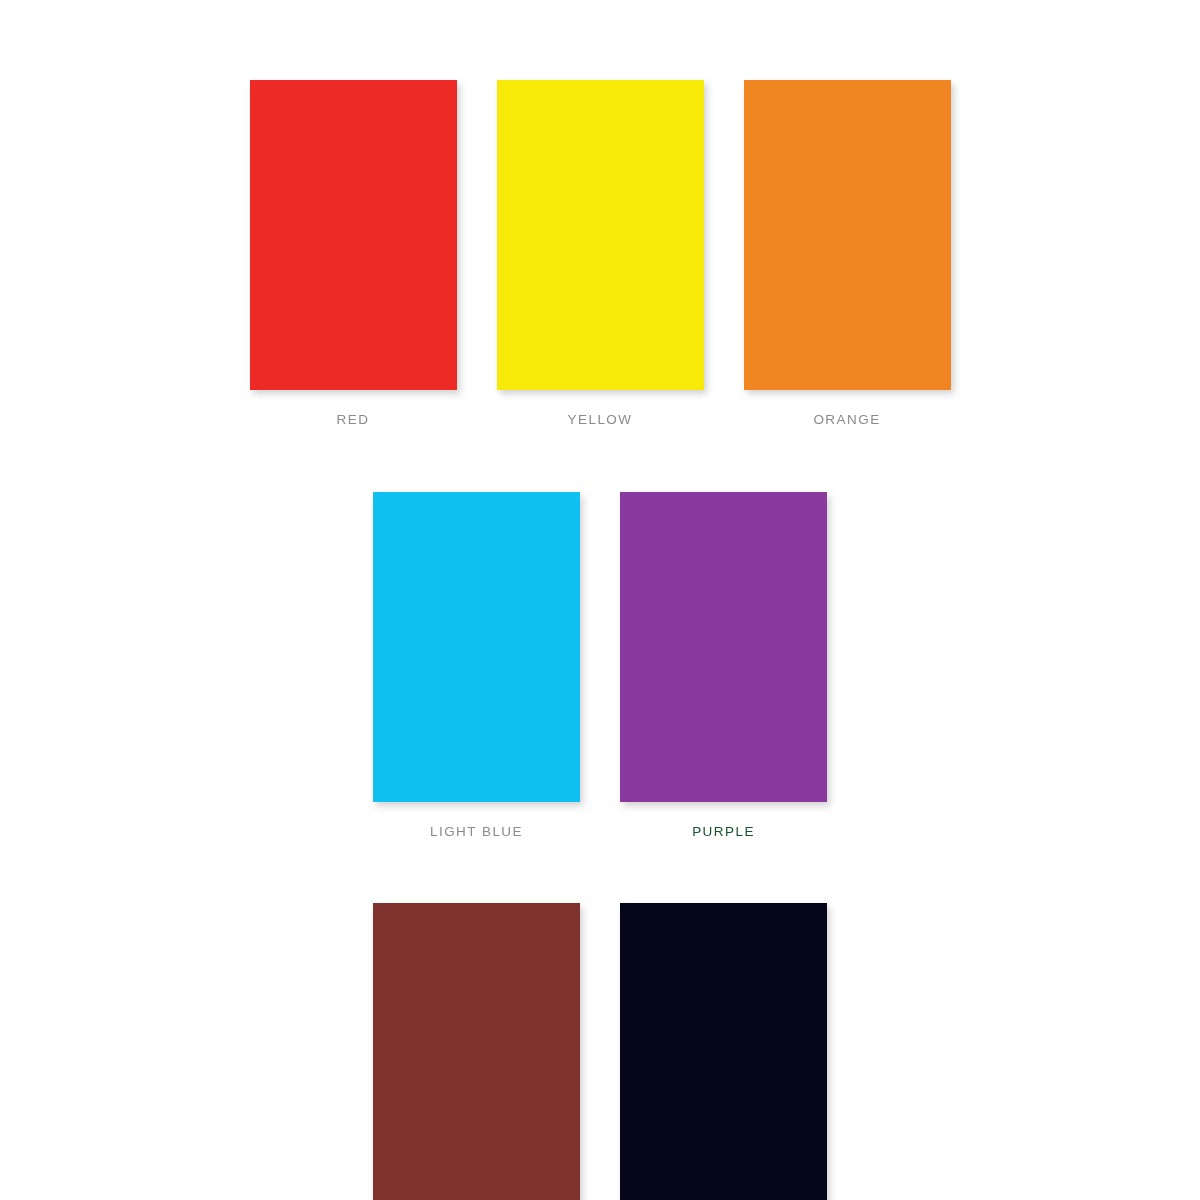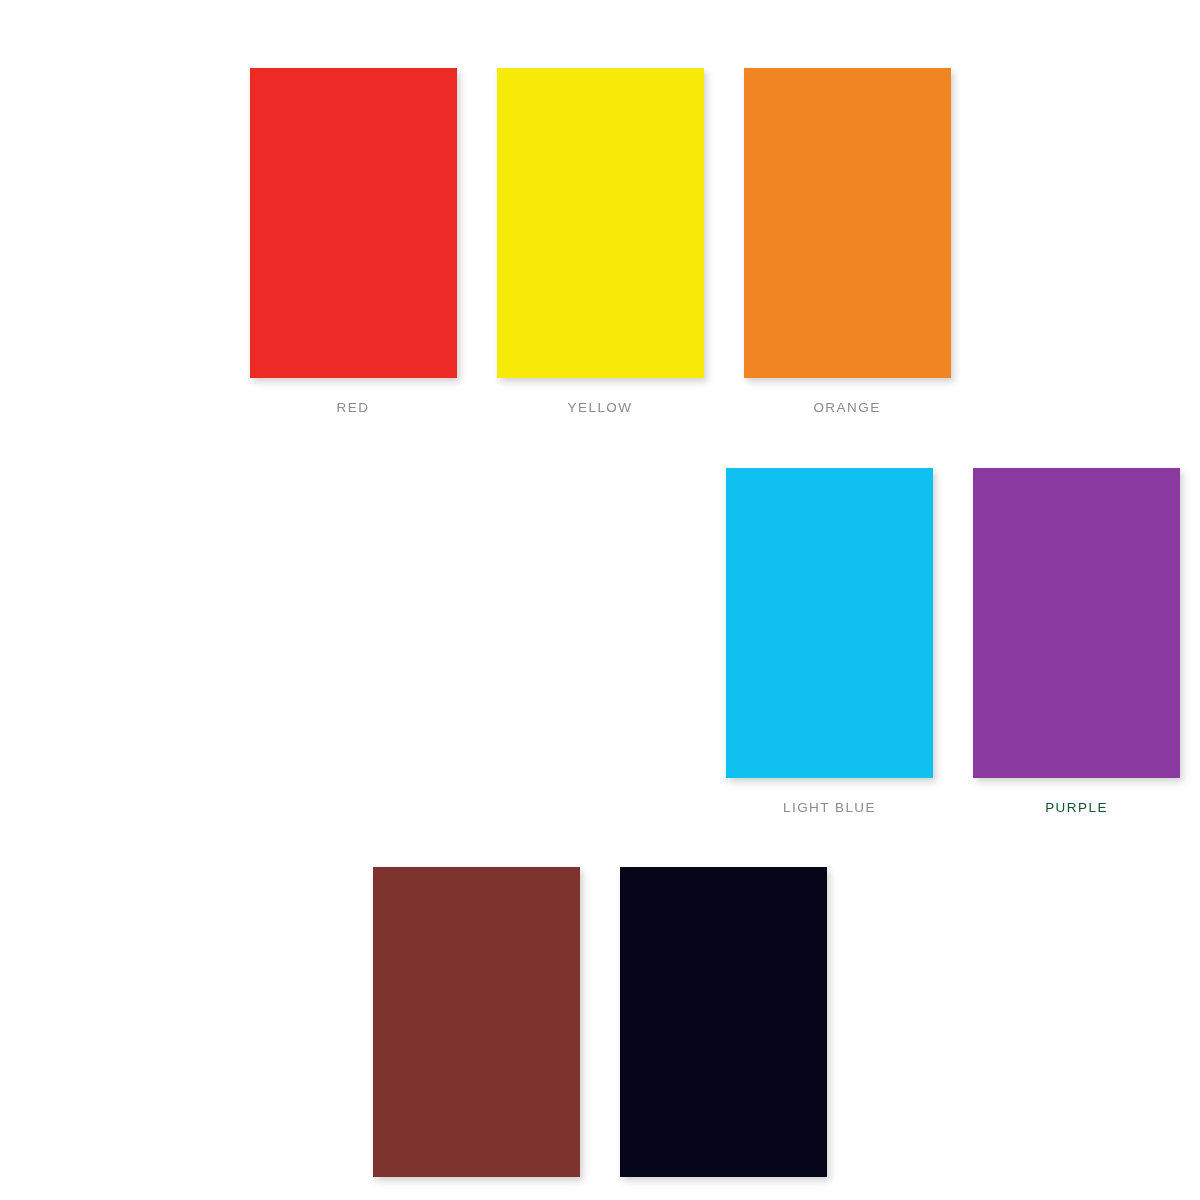--- a/index.html
+++ b/index.html
@@ -33,28 +33,29 @@
   }
 
   .swatch-row {
     display: flex;
     flex-direction: row;
     justify-content: center;
     width: 1200px;
   }
 
   .swatch-row.row-1 { margin-top: 68px; }
-  .swatch-row.row-2 { margin-top: 53px; justify-content: flex-end; }
+  .swatch-row.row-2 { margin-top: 53px; }
   .swatch-row.row-3 { margin-top: 53px; }
 
   .swatch-cell {
     width: 247px;
     display: flex;
     flex-direction: column;
     align-items: center;
+    margin-top: 12px;
   }
 
   .swatch-chip {
     width: 207px;
     height: 310px;
     box-shadow: 3px 4px 7px rgba(130, 130, 130, 0.35);
   }
 
   .swatch-label {
     margin-top: 23px;

